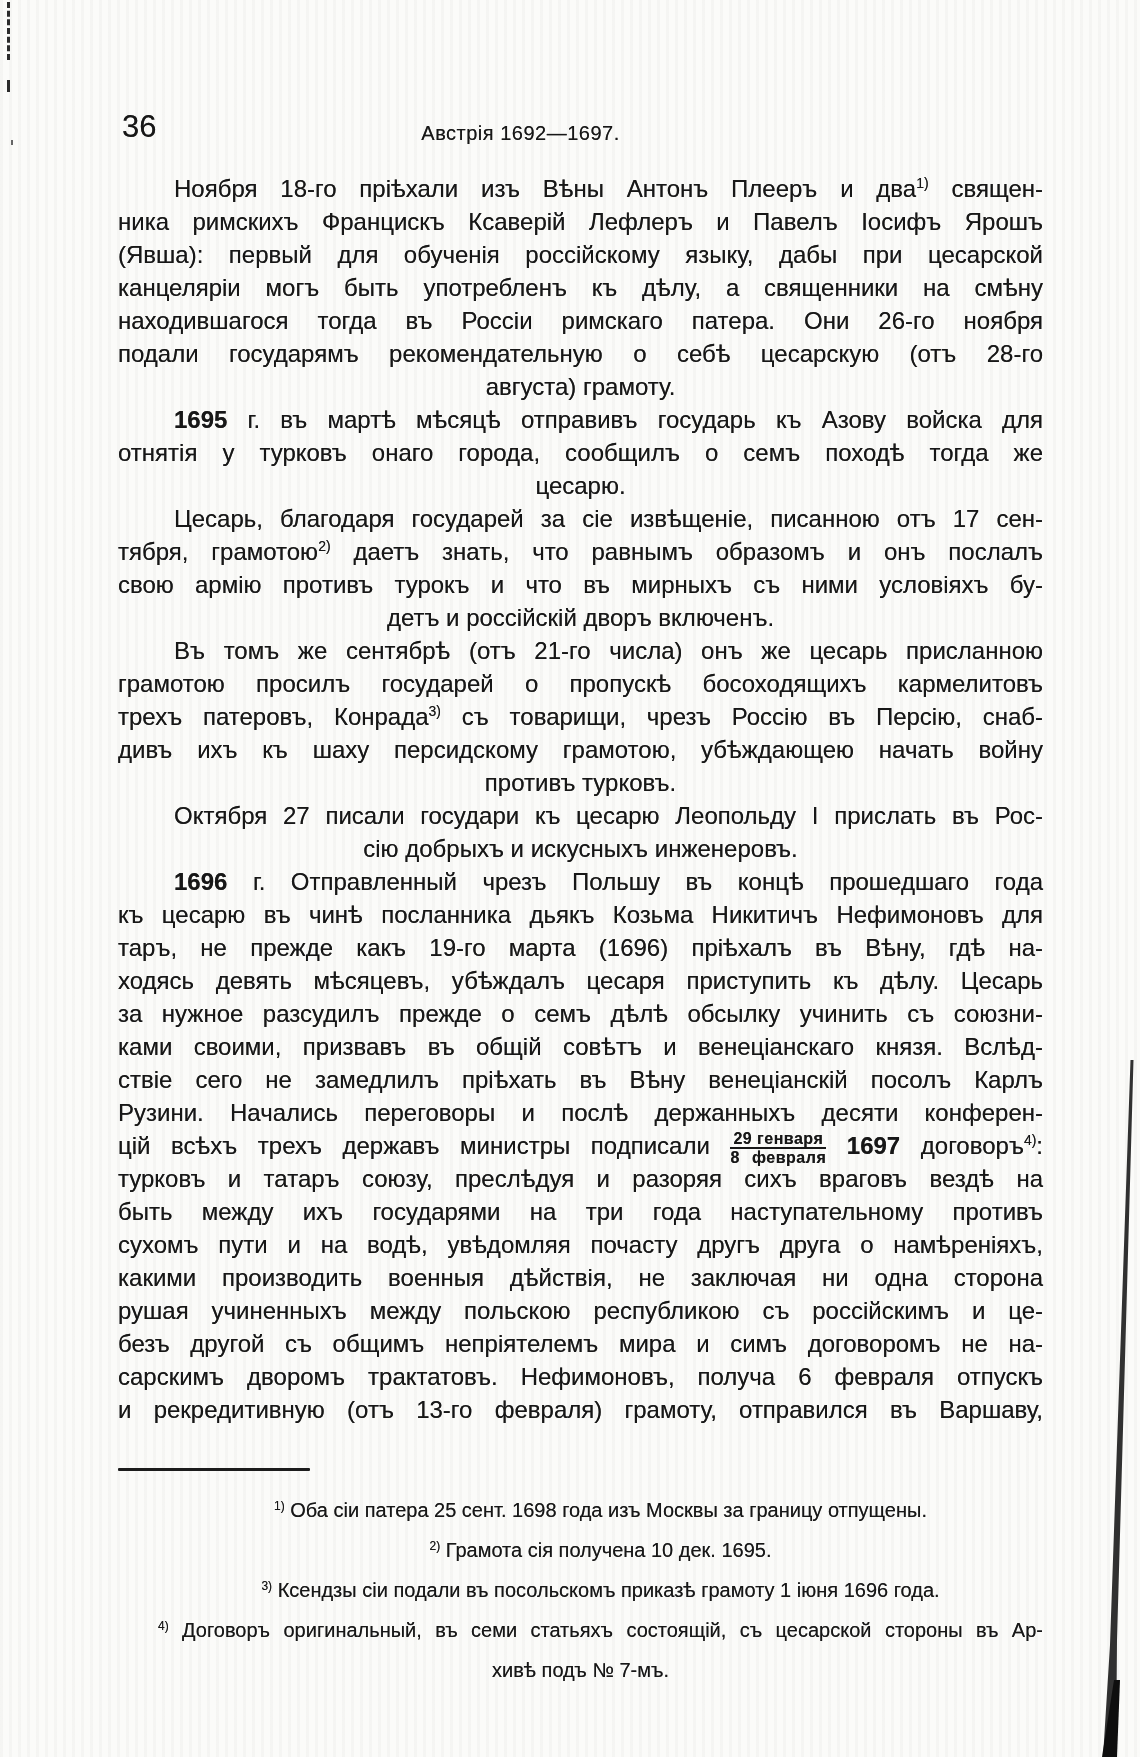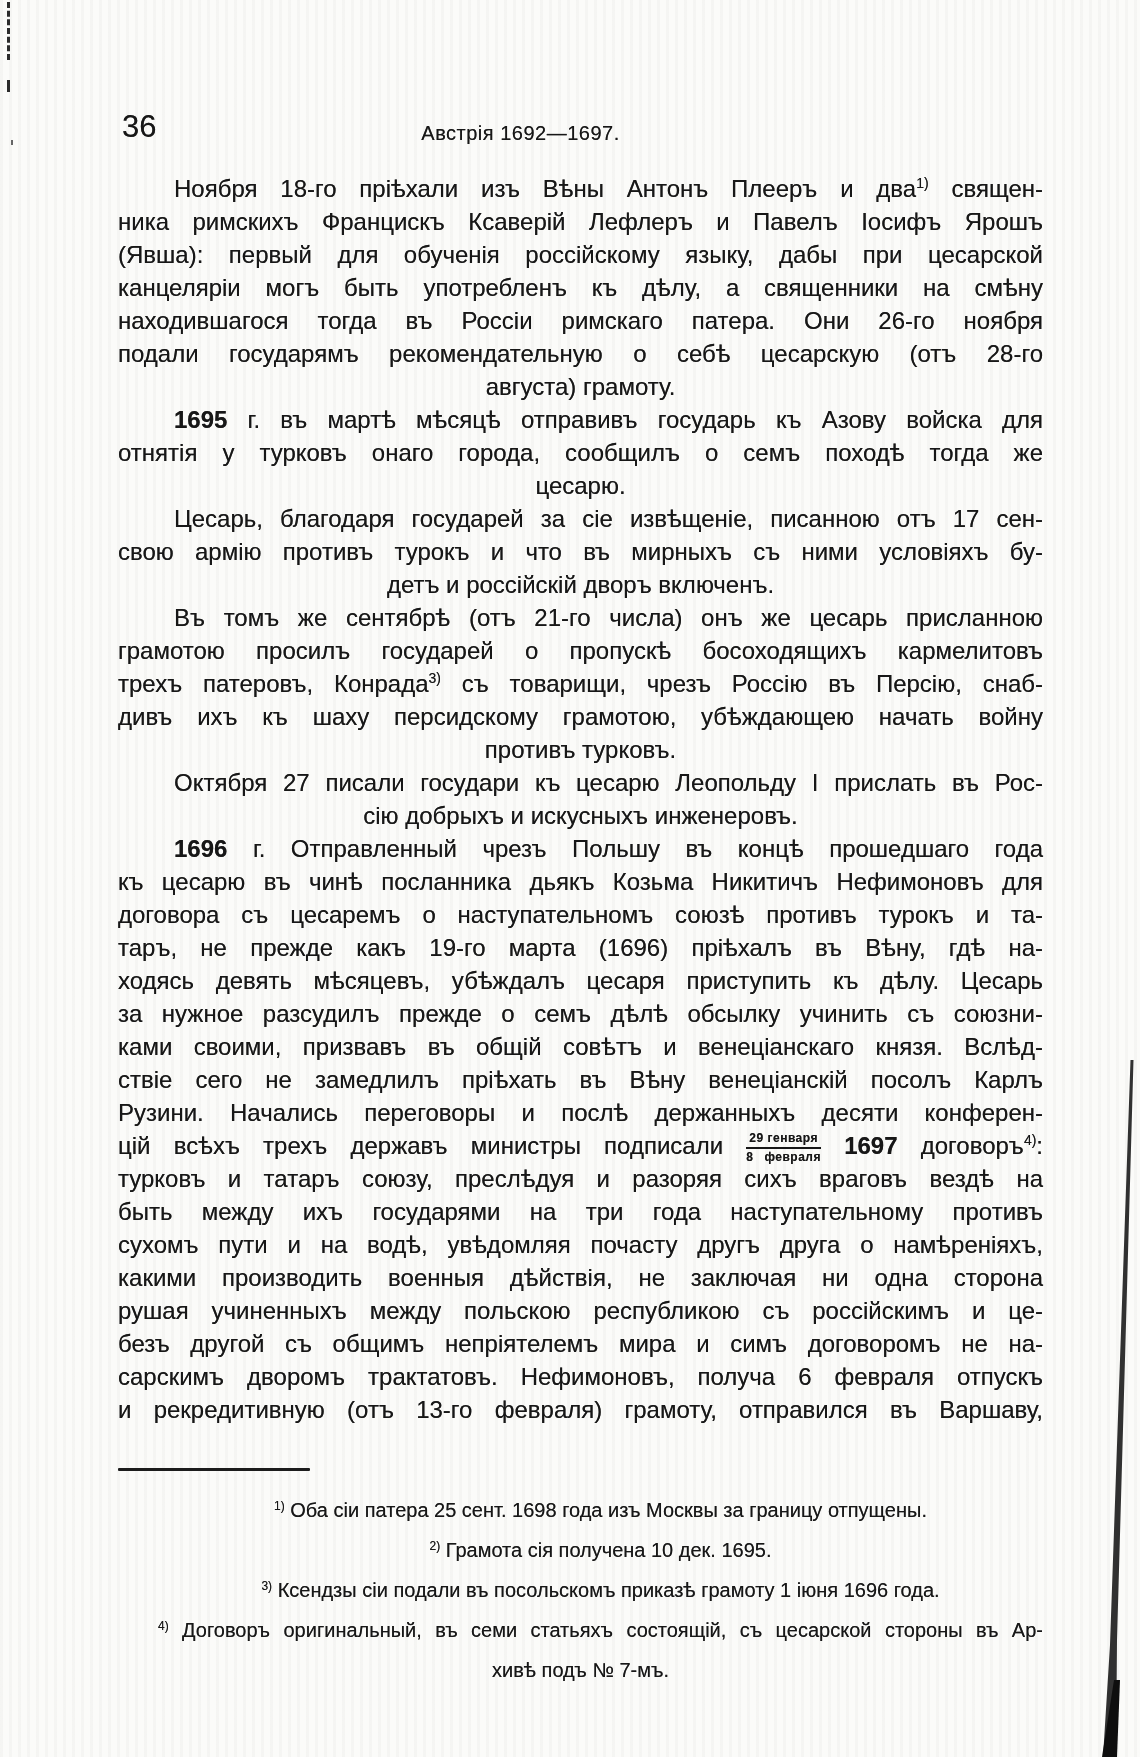--- a/index.html
+++ b/index.html
@@ -12,21 +12,21 @@
     text-shadow:0 0 0.5px rgba(20,20,20,0.65);
   }
   .pagenum{position:absolute;left:122px;top:110px;font-size:31px;line-height:34px;}
   .runhead{position:absolute;left:58px;top:120px;width:925px;text-align:center;font-size:20px;line-height:26px;letter-spacing:0.5px;}
   .bodytext{position:absolute;left:118px;top:172px;width:925px;}
   .line{font-size:24px;line-height:33px;height:33px;text-align:center;white-space:normal;}
   .line.jst{text-align:justify;text-align-last:justify;}
   .line.ind{text-indent:56px;}
   b{font-weight:bold;}
   sup.fnref{font-size:14px;line-height:0;vertical-align:9px;}
-  .frac{display:inline-block;vertical-align:middle;text-align:center;font-weight:bold;font-size:12px;line-height:13px;letter-spacing:0.5px;text-indent:0;}
+  .frac{display:inline-block;vertical-align:middle;text-align:center;font-weight:bold;font-size:16px;line-height:13px;letter-spacing:0.5px;text-indent:0;}
   .frac .ft{display:block;border-bottom:2px solid #171717;padding:0 3px 2px;}
   .frac .fb{display:block;padding-top:2px;}
   .fnrule{position:absolute;left:118px;top:1468px;width:192px;height:3px;background:#1c1c1c;border-radius:1px;}
   .footnotes{position:absolute;left:118px;top:1490px;width:925px;}
   .footnotes .line{font-size:20px;line-height:40px;height:40px;}
   .footnotes .line.ind{text-indent:40px;}
   .footnotes sup.fnref{font-size:12px;vertical-align:7px;}
   .art-dash{position:absolute;left:7px;top:2px;width:0;height:58px;border-left:3px dashed #2b2b2b;}
   .art-dot1{position:absolute;left:7px;top:80px;width:3px;height:12px;background:#2b2b2b;}
   .art-dot2{position:absolute;left:11px;top:140px;width:2px;height:5px;background:#666;}
@@ -48,32 +48,32 @@
       <div class="line jst">ника римскихъ Францискъ Ксаверій Лефлеръ и Павелъ Іосифъ Ярошъ</div>
       <div class="line jst">(Явша): первый для обученія россійскому языку, дабы при цесарской</div>
       <div class="line jst">канцеляріи могъ быть употребленъ къ дѣлу, а священники на смѣну</div>
       <div class="line jst">находившагося тогда въ Россіи римскаго патера. Они 26-го ноября</div>
       <div class="line jst">подали государямъ рекомендательную о себѣ цесарскую (отъ 28-го</div>
       <div class="line">августа) грамоту.</div>
       <div class="line ind jst"><b>1695</b> г. въ мартѣ мѣсяцѣ отправивъ государь къ Азову войска для</div>
       <div class="line jst">отнятія у турковъ онаго города, сообщилъ о семъ походѣ тогда же</div>
       <div class="line">цесарю.</div>
       <div class="line ind jst">Цесарь, благодаря государей за сіе извѣщеніе, писанною отъ 17 сен-</div>
+      <div class="line jst">тября, грамотою<sup class="fnref">2)</sup> даетъ знать, что равнымъ образомъ и онъ послалъ</div>
       <div class="line jst">свою армію противъ турокъ и что въ мирныхъ съ ними условіяхъ бу-</div>
       <div class="line">детъ и россійскій дворъ включенъ.</div>
       <div class="line ind jst">Въ томъ же сентябрѣ (отъ 21-го числа) онъ же цесарь присланною</div>
       <div class="line jst">грамотою просилъ государей о пропускѣ босоходящихъ кармелитовъ</div>
       <div class="line jst">трехъ патеровъ, Конрада<sup class="fnref">3)</sup> съ товарищи, чрезъ Россію въ Персію, снаб-</div>
       <div class="line jst">дивъ ихъ къ шаху персидскому грамотою, убѣждающею начать войну</div>
       <div class="line">противъ турковъ.</div>
       <div class="line ind jst">Октября 27 писали государи къ цесарю Леопольду I прислать въ Рос-</div>
       <div class="line">сію добрыхъ и искусныхъ инженеровъ.</div>
       <div class="line ind jst"><b>1696</b> г. Отправленный чрезъ Польшу въ концѣ прошедшаго года</div>
       <div class="line jst">къ цесарю въ чинѣ посланника дьякъ Козьма Никитичъ Нефимоновъ для</div>
-      <div class="line jst">договора съ цесаремъ о наступательномъ союзѣ противъ турокъ и та-</div>
       <div class="line jst">таръ, не прежде какъ 19-го марта (1696) пріѣхалъ въ Вѣну, гдѣ на-</div>
       <div class="line jst">ходясь девять мѣсяцевъ, убѣждалъ цесаря приступить къ дѣлу. Цесарь</div>
       <div class="line jst">за нужное разсудилъ прежде о семъ дѣлѣ обсылку учинить съ союзни-</div>
       <div class="line jst">ками своими, призвавъ въ общій совѣтъ и венеціанскаго князя. Вслѣд-</div>
       <div class="line jst">ствіе сего не замедлилъ пріѣхать въ Вѣну венеціанскій посолъ Карлъ</div>
       <div class="line jst">Рузини. Начались переговоры и послѣ держанныхъ десяти конферен-</div>
       <div class="line jst">цій всѣхъ трехъ державъ министры подписали <span class="frac"><span class="ft">29 генваря</span><span class="fb">8 февраля</span></span> <b>1697</b> договоръ<sup class="fnref">4)</sup>:</div>
       <div class="line jst">турковъ и татаръ союзу, преслѣдуя и разоряя сихъ враговъ вездѣ на</div>
       <div class="line jst">быть между ихъ государями на три года наступательному противъ</div>
       <div class="line jst">сухомъ пути и на водѣ, увѣдомляя почасту другъ друга о намѣреніяхъ,</div>

